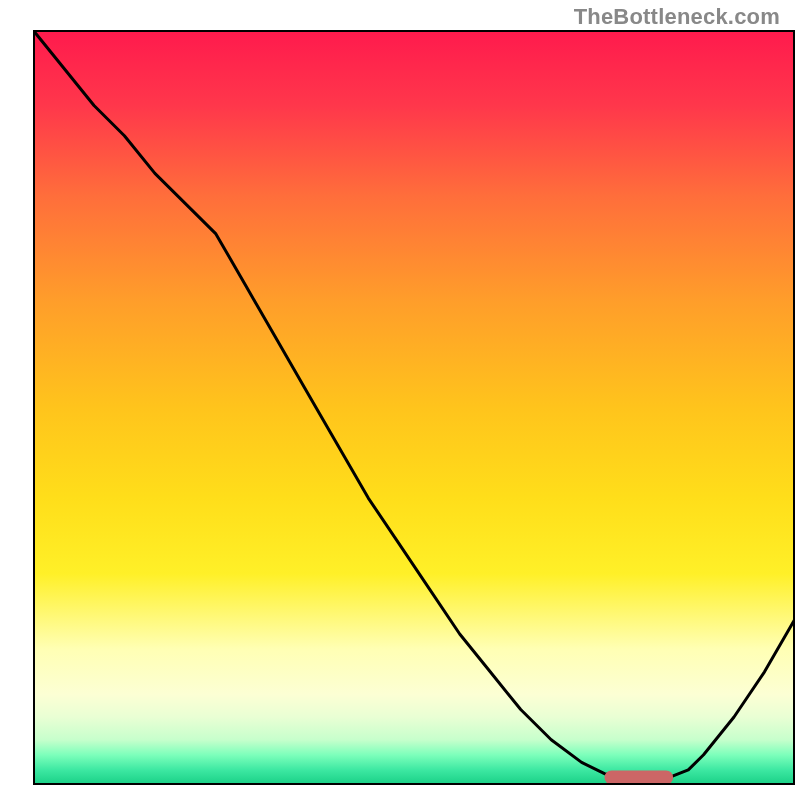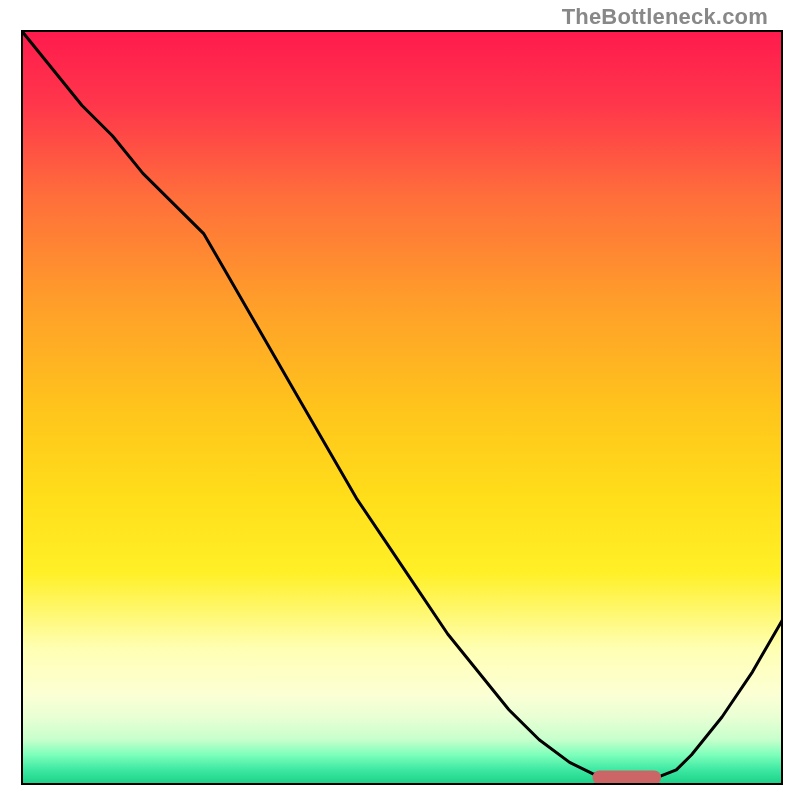--- a/index.html
+++ b/index.html
@@ -8,20 +8,21 @@
     width: 800px;
     height: 800px;
     overflow: hidden;
     background: #ffffff;
     font-family: Arial, Helvetica, sans-serif;
   }
   .wrap {
     position: relative;
     width: 776px;
     height: 800px;
+    margin-left: 12px;
   }
   .attribution {
     position: absolute;
     top: 4px;
     right: 8px;
     font-size: 22px;
     font-weight: 700;
     color: #888888;
     letter-spacing: 0.2px;
   }

